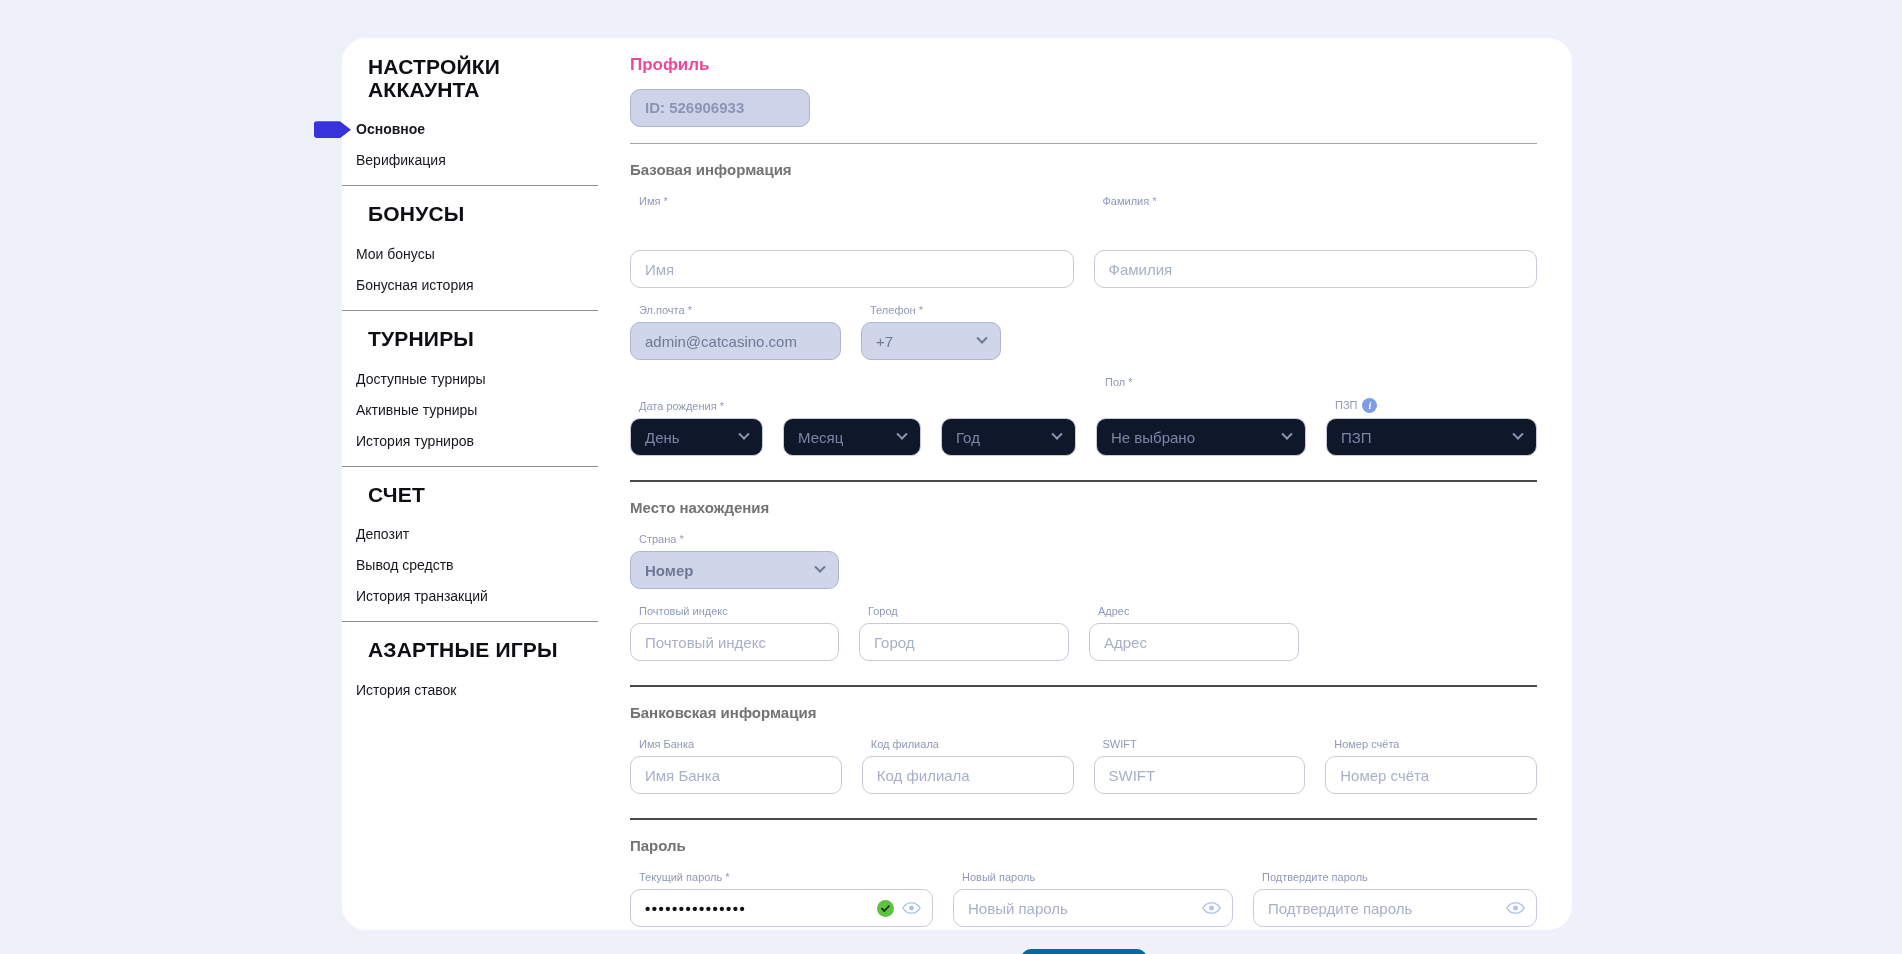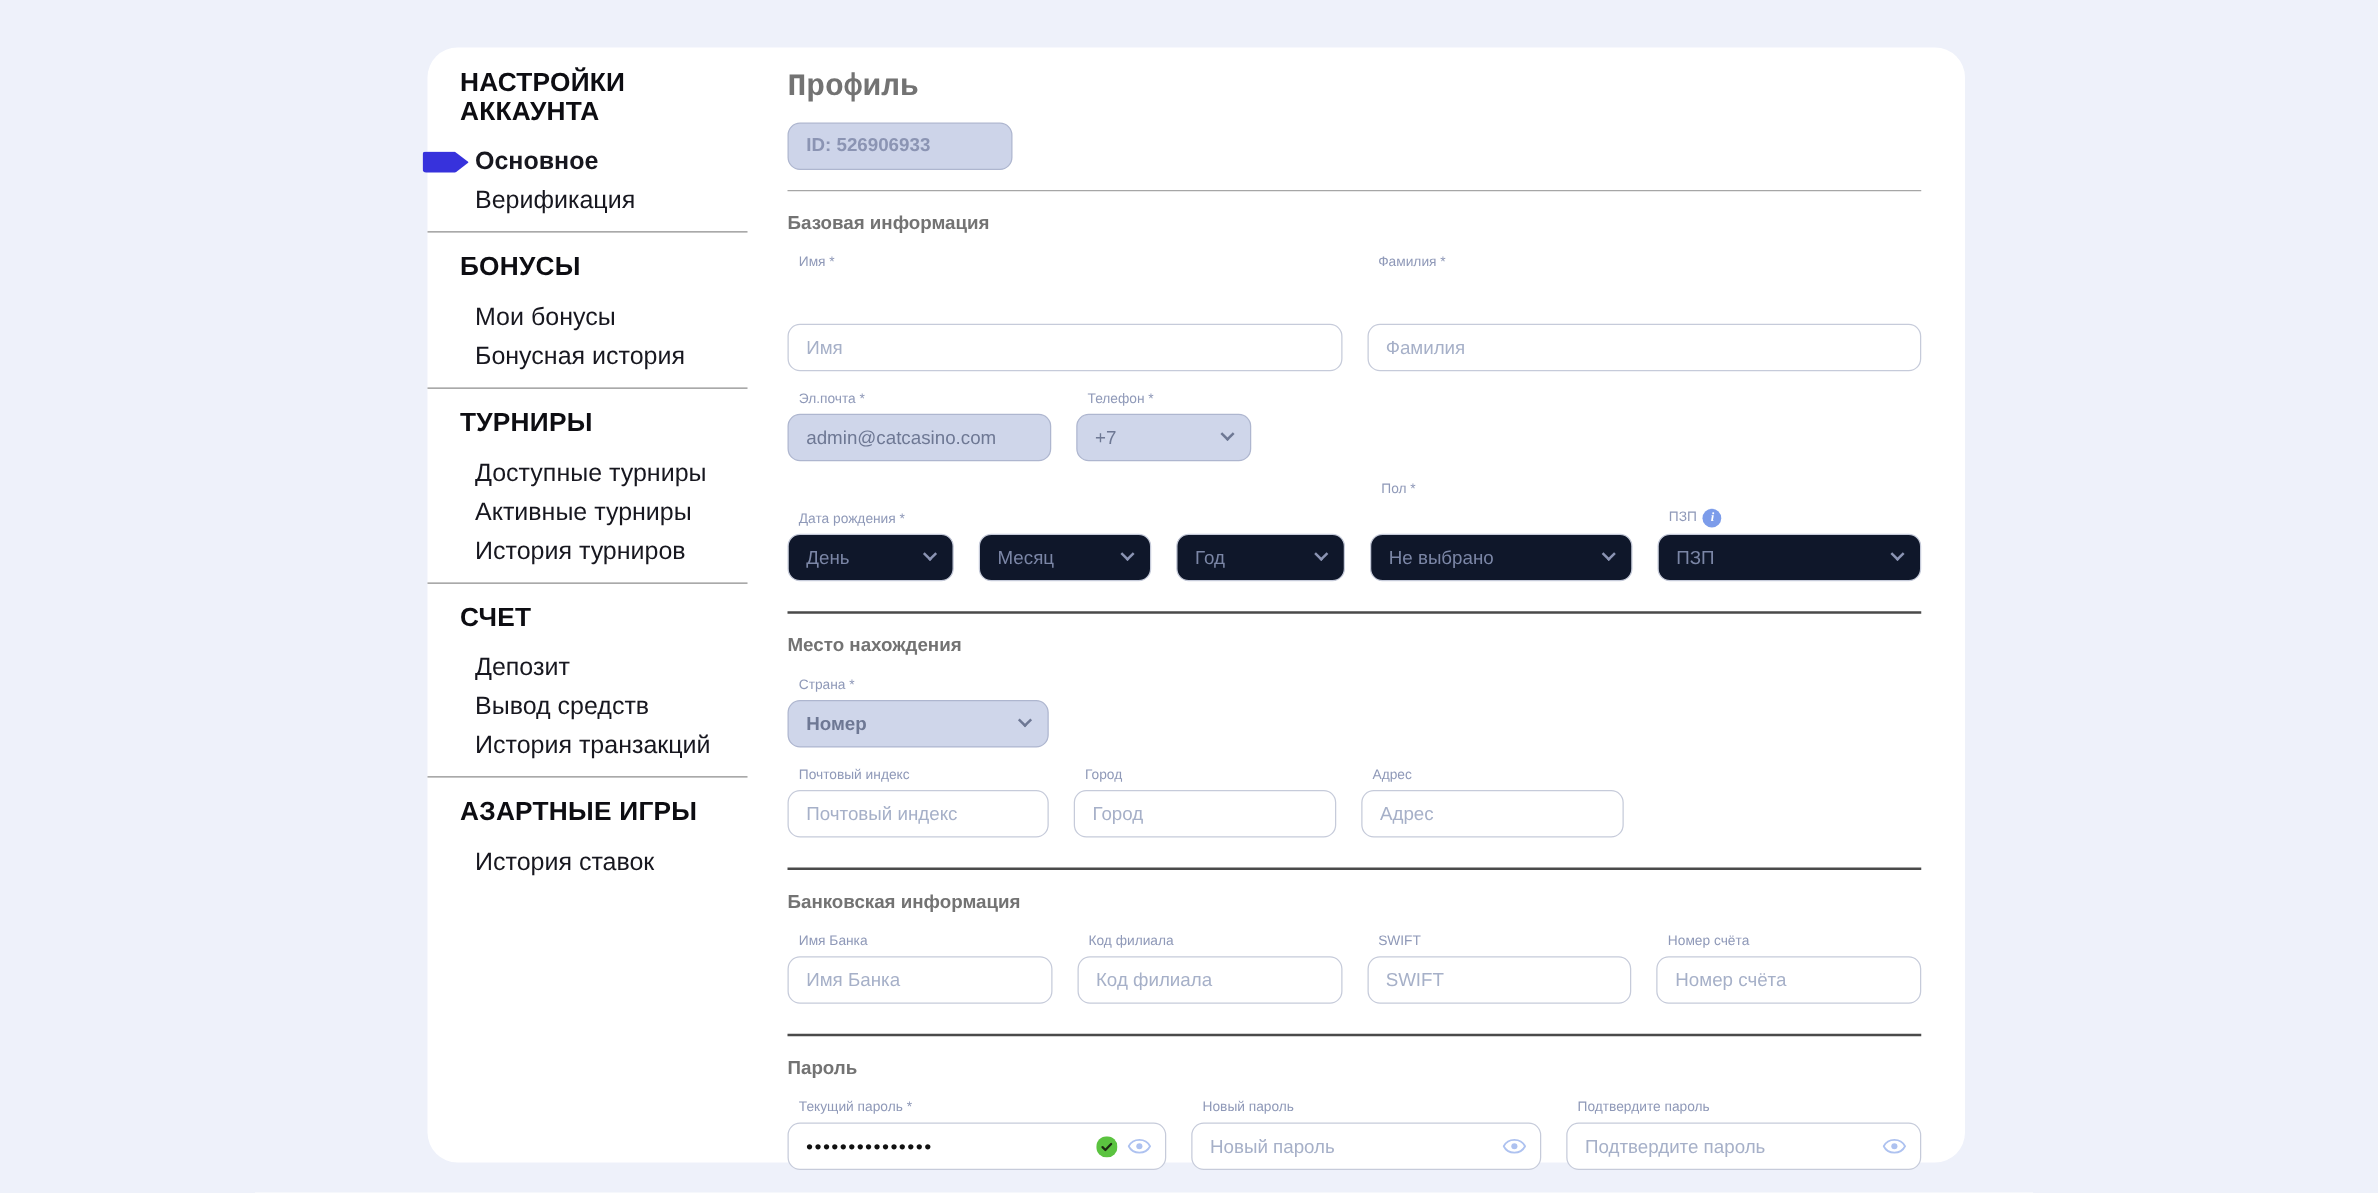--- a/index.html
+++ b/index.html
@@ -16,34 +16,34 @@
     background:#ffffff; border-radius:24px;
   }
   
   .sidebar { position:absolute; left:0; top:0; width:256px; padding-top:18px; }
   .side-title {
     font-size:21px; font-weight:900; line-height:1.08;
     color:#0d0d12; text-transform:uppercase; letter-spacing:0.2px;
     margin:0 12px 20px 26px;
   }
   .side-item {
-    position:relative; margin:0 0 14px 38px;
-    font-size:20px; line-height:17px; color:#17171f; cursor:pointer;
+    position:relative; margin:0 0 14px 14px;
+    font-size:14px; line-height:17px; color:#17171f; cursor:pointer;
   }
   .side-item.active { font-weight:700; }
   .active-arrow {
     position:absolute; left:-42px; top:0;
     width:37px; height:17px; background:#3732DC;
     border-radius:3px 0 0 3px;
     clip-path:polygon(0 0, 70% 0, 100% 50%, 70% 100%, 0 100%);
   }
   .side-divider { border:none; border-top:1.5px solid #8d8d8d; margin:16px 0 17px 0; }
   
   .main { position:absolute; left:288px; top:0; width:907px; padding-top:17px; }
-  .page-title { font-size:25px; font-weight:800; color:#737373; margin-bottom:14px;font-family:Liberation Mono, monospace; }
+  .page-title { font-size:17px; font-weight:800; color:#ec4899; margin-bottom:14px; }
   .id-chip {
     width:180px; height:38px; background:#CDD4E9;
     border:1px solid #AEB6CF; border-radius:10px;
     color:#8B94B3; font-size:15px; font-weight:700;
     line-height:36px; padding-left:14px;
   }
   .divider-light { border:none; border-top:1px solid #a6a6a6; margin-top:16px; }
   .divider-dark  { border:none; border-top:2px solid #4A4A4A; margin:24px 0 0 0; }
   .section-heading { font-size:15px; font-weight:800; color:#737373; margin:17px 0 17px 0; }
   .form-row { display:flex; gap:20px; margin-bottom:16px; align-items:flex-end; }

